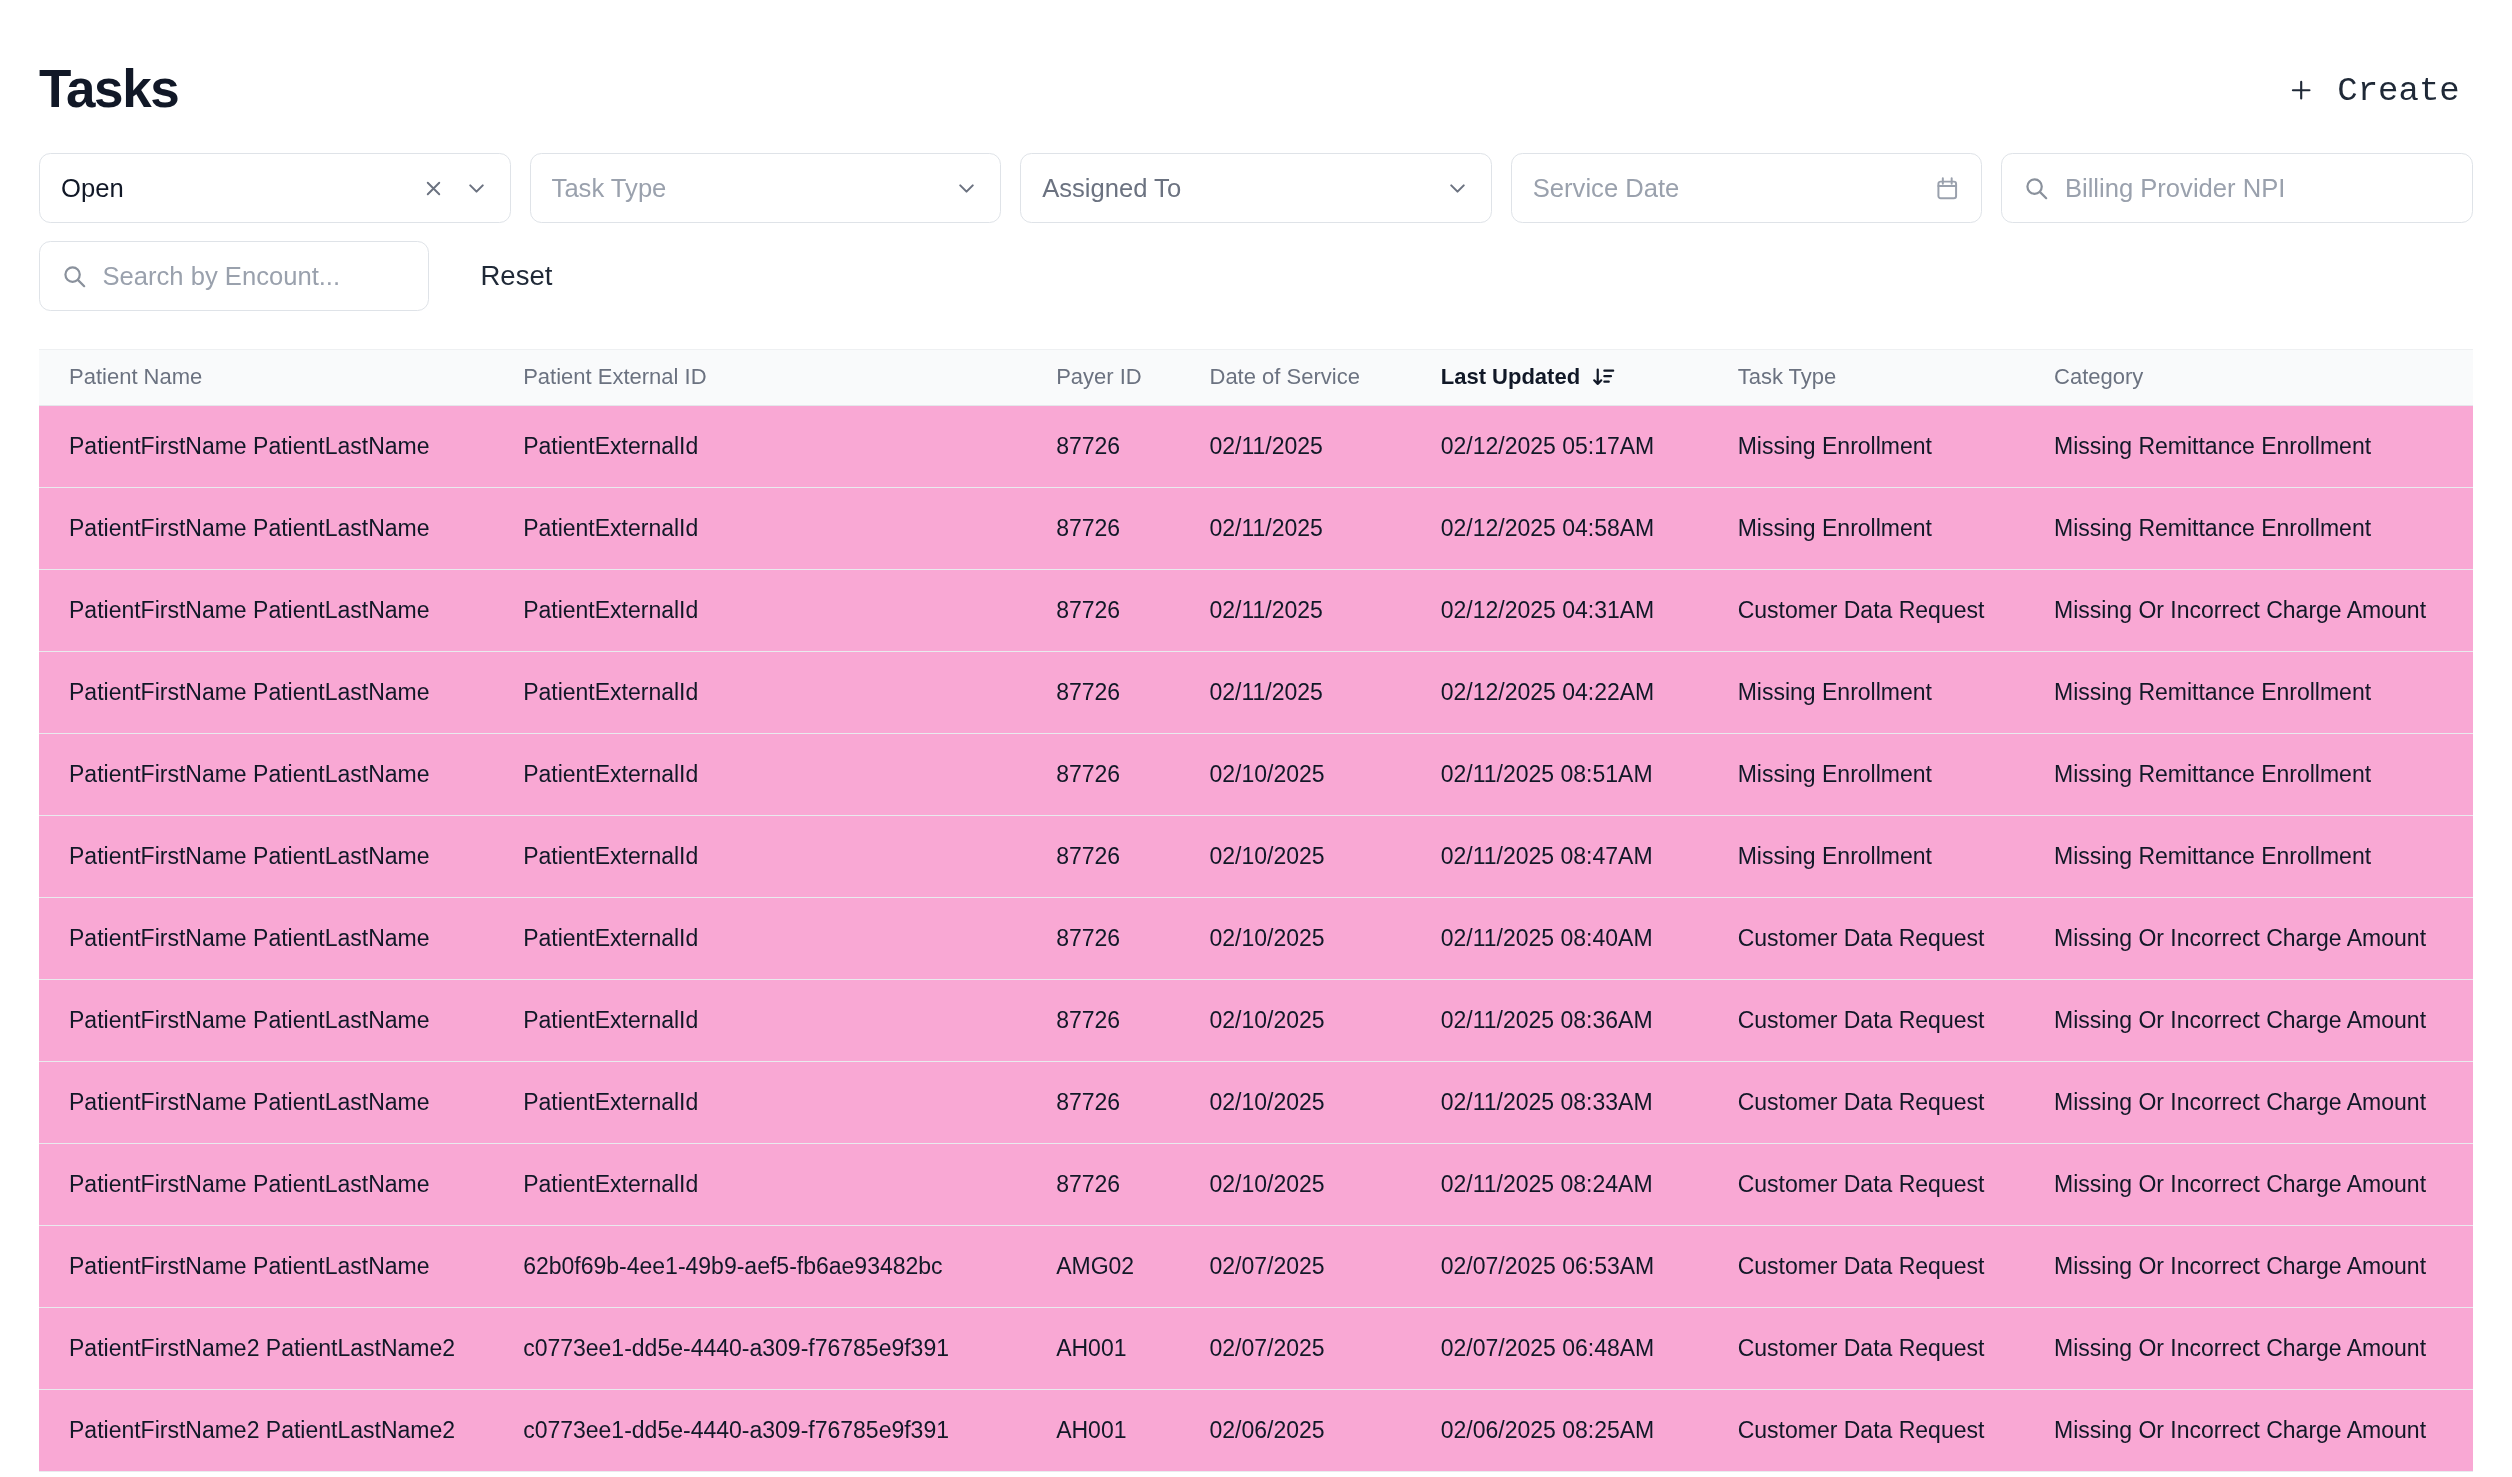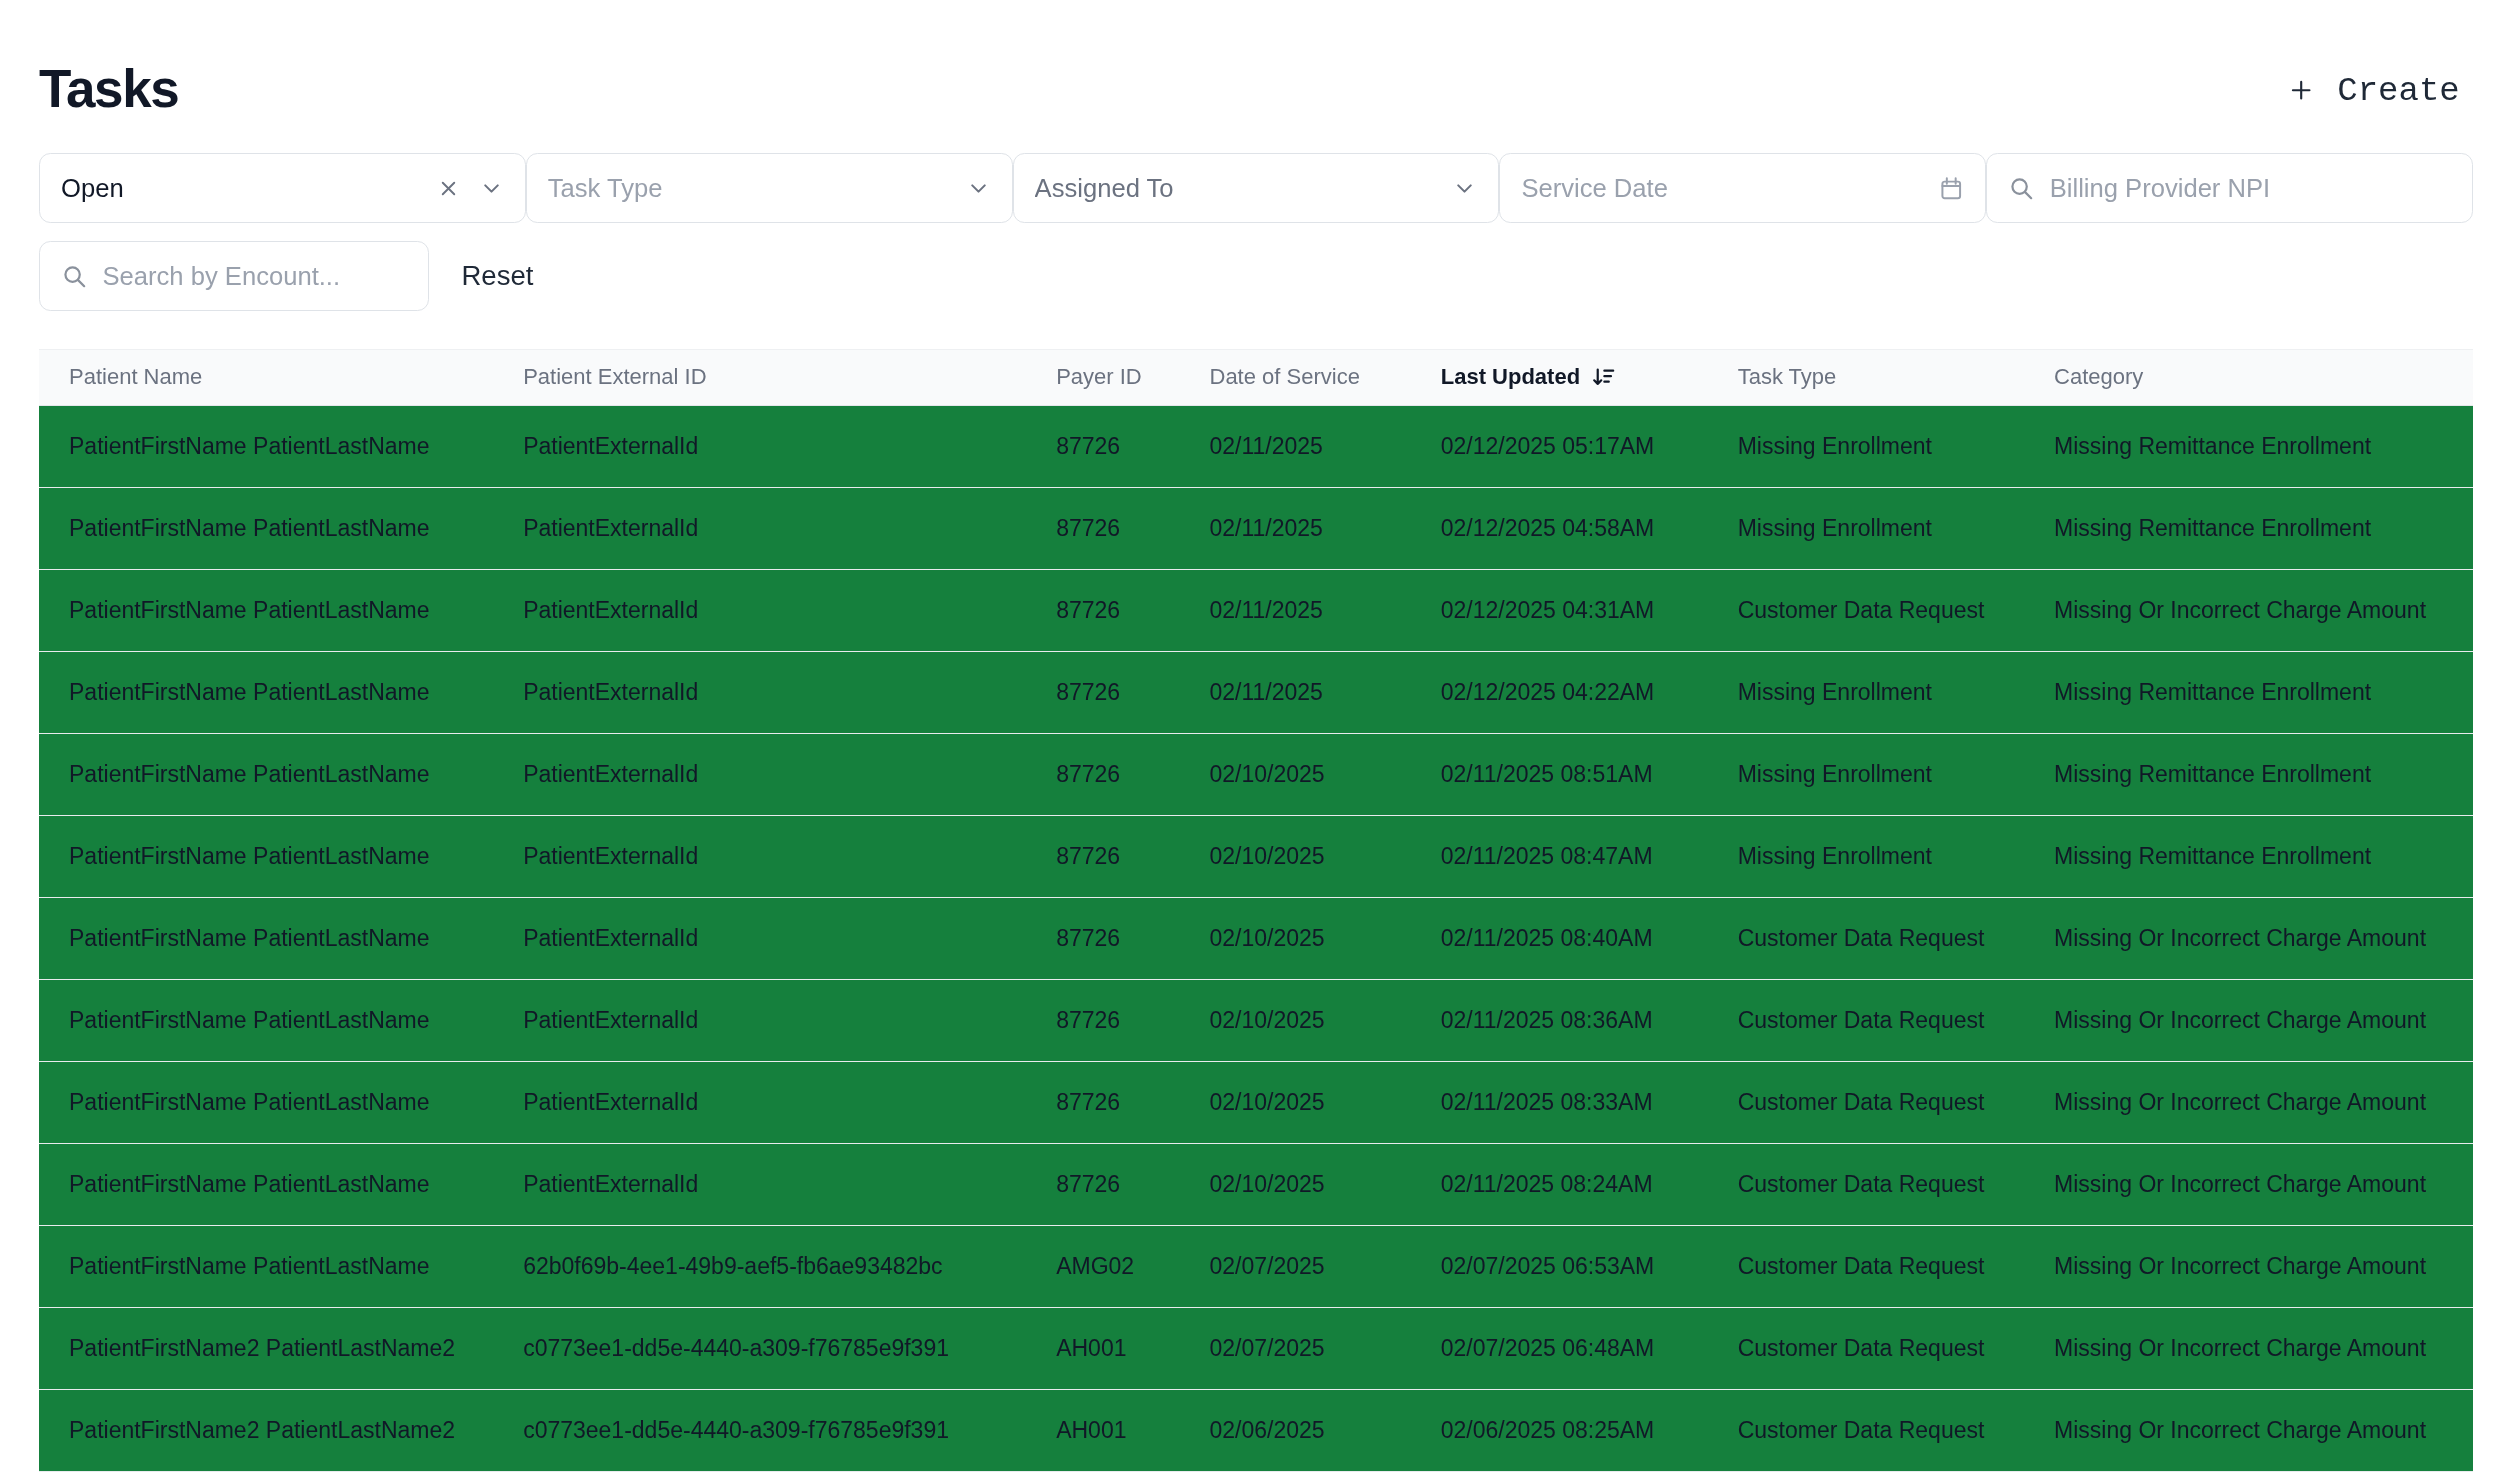--- a/index.html
+++ b/index.html
@@ -22,21 +22,21 @@
     font-size: 53px; font-weight: 700; margin: 0; letter-spacing: -1.4px; color: #111827;
   }
   .create-btn {
     display: flex; align-items: center; gap: 22px;
     background: none; border: none; cursor: pointer;
     font-family: Liberation Mono, monospace; font-size: 34px; color: #1f2937; padding: 9.5px 13.3px;
   }
   .create-btn svg { width: 28.4px; height: 28.4px; stroke: #1f2937; }
 
   
-  .filters-row { display: flex; }
+  .filters-row { display: flex; gap: 19px; }
   .filters-row + .filters-row { margin-top: 18px; }
   .filter {
     flex: 1 1 0; height: 70px;
     border: 1.9px solid #dfe3e8; border-radius: 11.4px;
     display: flex; align-items: center;
     padding: 0 21px; background: #fff;
     font-size: 25.6px; cursor: pointer; min-width: 0;
   }
   .filter .label { flex: 1; white-space: nowrap; overflow: hidden; }
   .filter .value-text { color: #111827; }
@@ -77,21 +77,21 @@
   thead th.sorted { color: #111827; font-weight: 600; }
   thead th.sorted .th-inner { display: inline-flex; align-items: center; gap: 9.5px; }
   .icon-sort { width: 26.5px; height: 26.5px; stroke: #111827; }
   th:first-child, td:first-child { padding-left: 30px; }
   tbody td {
     font-size: 23px; color: #111827;
     height: 82px; padding: 0 9.5px;
     border-bottom: 0.9px solid #e9ebee;
     white-space: nowrap; overflow: hidden;
   }
-  tbody tr { cursor: pointer; background: #15803d; }
+  tbody tr { cursor: pointer; background: #f9a8d4; }
 </style>
 </head>
 <body>
 
 <div class="page">
 
   <div class="topbar">
     <h1 class="page-title">Tasks</h1>
     <button class="create-btn">
       <svg viewBox="0 0 24 24" fill="none" stroke-width="1.8" stroke-linecap="round">

